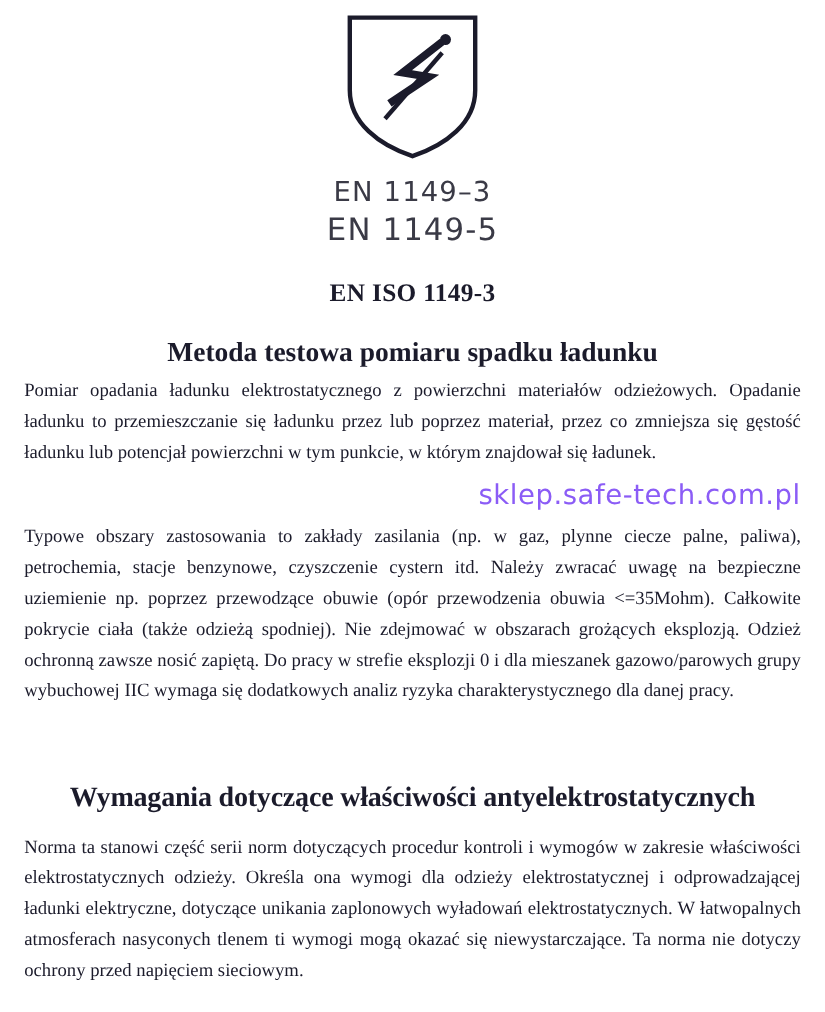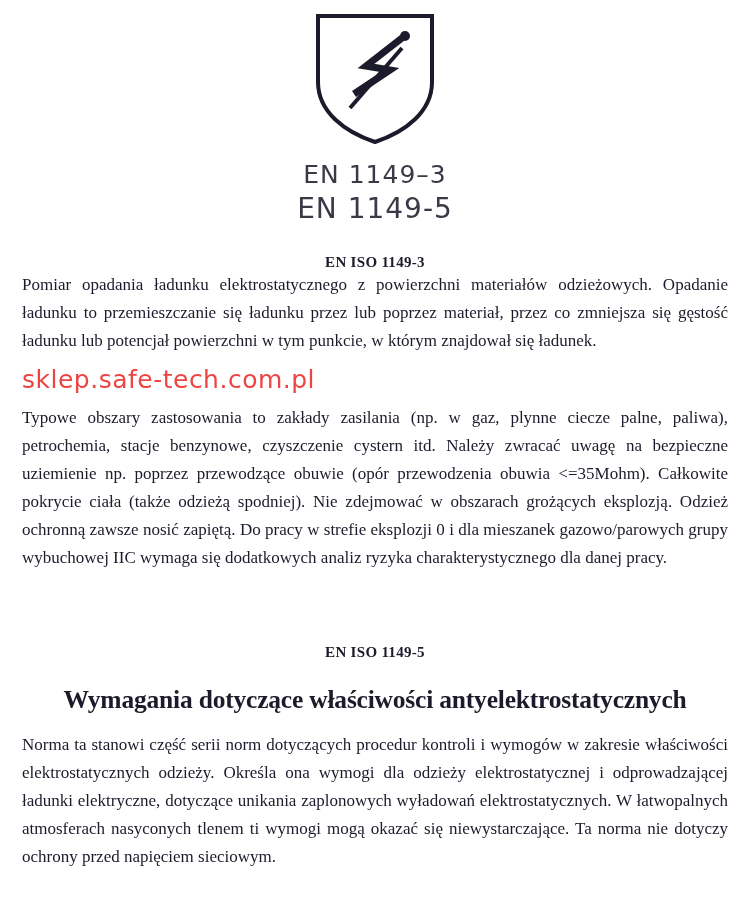--- a/index.html
+++ b/index.html
@@ -42,21 +42,21 @@
   .en-line-1 {
     font-size: 25px;
     line-height: 34px;
   }
   .en-line-2 {
     font-size: 28px;
     line-height: 34px;
   }
   h1.section-title {
     text-align: center;
-    font-size: 15px;
+    font-size: 23px;
     font-weight: bold;
     margin: 28px 0 0 0;
     letter-spacing: 0.3px;
   }
   h2.section-sub {
     text-align: center;
     font-size: 25px;
     font-weight: bold;
     margin: 27px 0 6px 0;
   }
@@ -65,22 +65,22 @@
     margin: 24px 0 16px 0;
     letter-spacing: -0.2px;
   }
   p.body-text {
     font-size: 17px;
     line-height: 28px;
     text-align: justify;
     margin: 0 0 10px 0;
   }
   .watermark {
-    text-align: left;
-    color: #ef4444;
+    text-align: right;
+    color: #8b5cf6;
     font-family: "DejaVu Sans", sans-serif;
     font-size: 25px;
     letter-spacing: 0.5px;
     margin: 6px 0 10px 0;
   }
   .gap-lg { height: 34px; }
 </style>
 </head>
 <body>
 
@@ -95,25 +95,25 @@
         <circle cx="95" cy="28" r="5" fill="#1b1b2b"></circle>
       </svg>
     </span>
     <div class="en-labels">
       <div class="en-line-1">EN 1149–3</div>
       <div class="en-line-2">EN 1149-5</div>
     </div>
   </div>
 
   <h1 class="section-title">EN ISO 1149-3</h1>
+  <h2 class="section-sub">Metoda testowa pomiaru spadku ładunku</h2>
   <p class="body-text">Pomiar opadania ładunku elektrostatycznego z powierzchni materiałów odzieżowych. Opadanie ładunku to przemieszczanie się ładunku przez lub poprzez materiał, przez co zmniejsza się gęstość ładunku lub potencjał powierzchni w tym punkcie, w którym znajdował się ładunek.</p>
 
   <div class="watermark">sklep.safe-tech.com.pl</div>
 
   <p class="body-text">Typowe obszary zastosowania to zakłady zasilania (np. w gaz, plynne ciecze palne, paliwa), petrochemia, stacje benzynowe, czyszczenie cystern itd. Należy zwracać uwagę na bezpieczne uziemienie np. poprzez przewodzące obuwie (opór przewodzenia obuwia &lt;=35Mohm). Całkowite pokrycie ciała (także odzieżą spodniej). Nie zdejmować w obszarach grożących eksplozją. Odzież ochronną zawsze nosić zapiętą. Do pracy w strefie eksplozji 0 i dla mieszanek gazowo/parowych grupy wybuchowej IIC wymaga się dodatkowych analiz ryzyka charakterystycznego dla danej pracy.</p>
 
   <div class="gap-lg"></div>
 
-  <h1 class="section-title">EN ISO 1149-5</h1>
   <h2 class="section-sub wide">Wymagania dotyczące właściwości antyelektrostatycznych</h2>
   <p class="body-text">Norma ta stanowi część serii norm dotyczących procedur kontroli i wymogów w zakresie właściwości elektrostatycznych odzieży. Określa ona wymogi dla odzieży elektrostatycznej i odprowadzającej ładunki elektryczne, dotyczące unikania zaplonowych wyładowań elektrostatycznych. W łatwopalnych atmosferach nasyconych tlenem ti wymogi mogą okazać się niewystarczające. Ta norma nie dotyczy ochrony przed napięciem sieciowym.</p>
 
 </div>
 
 </body></html>

